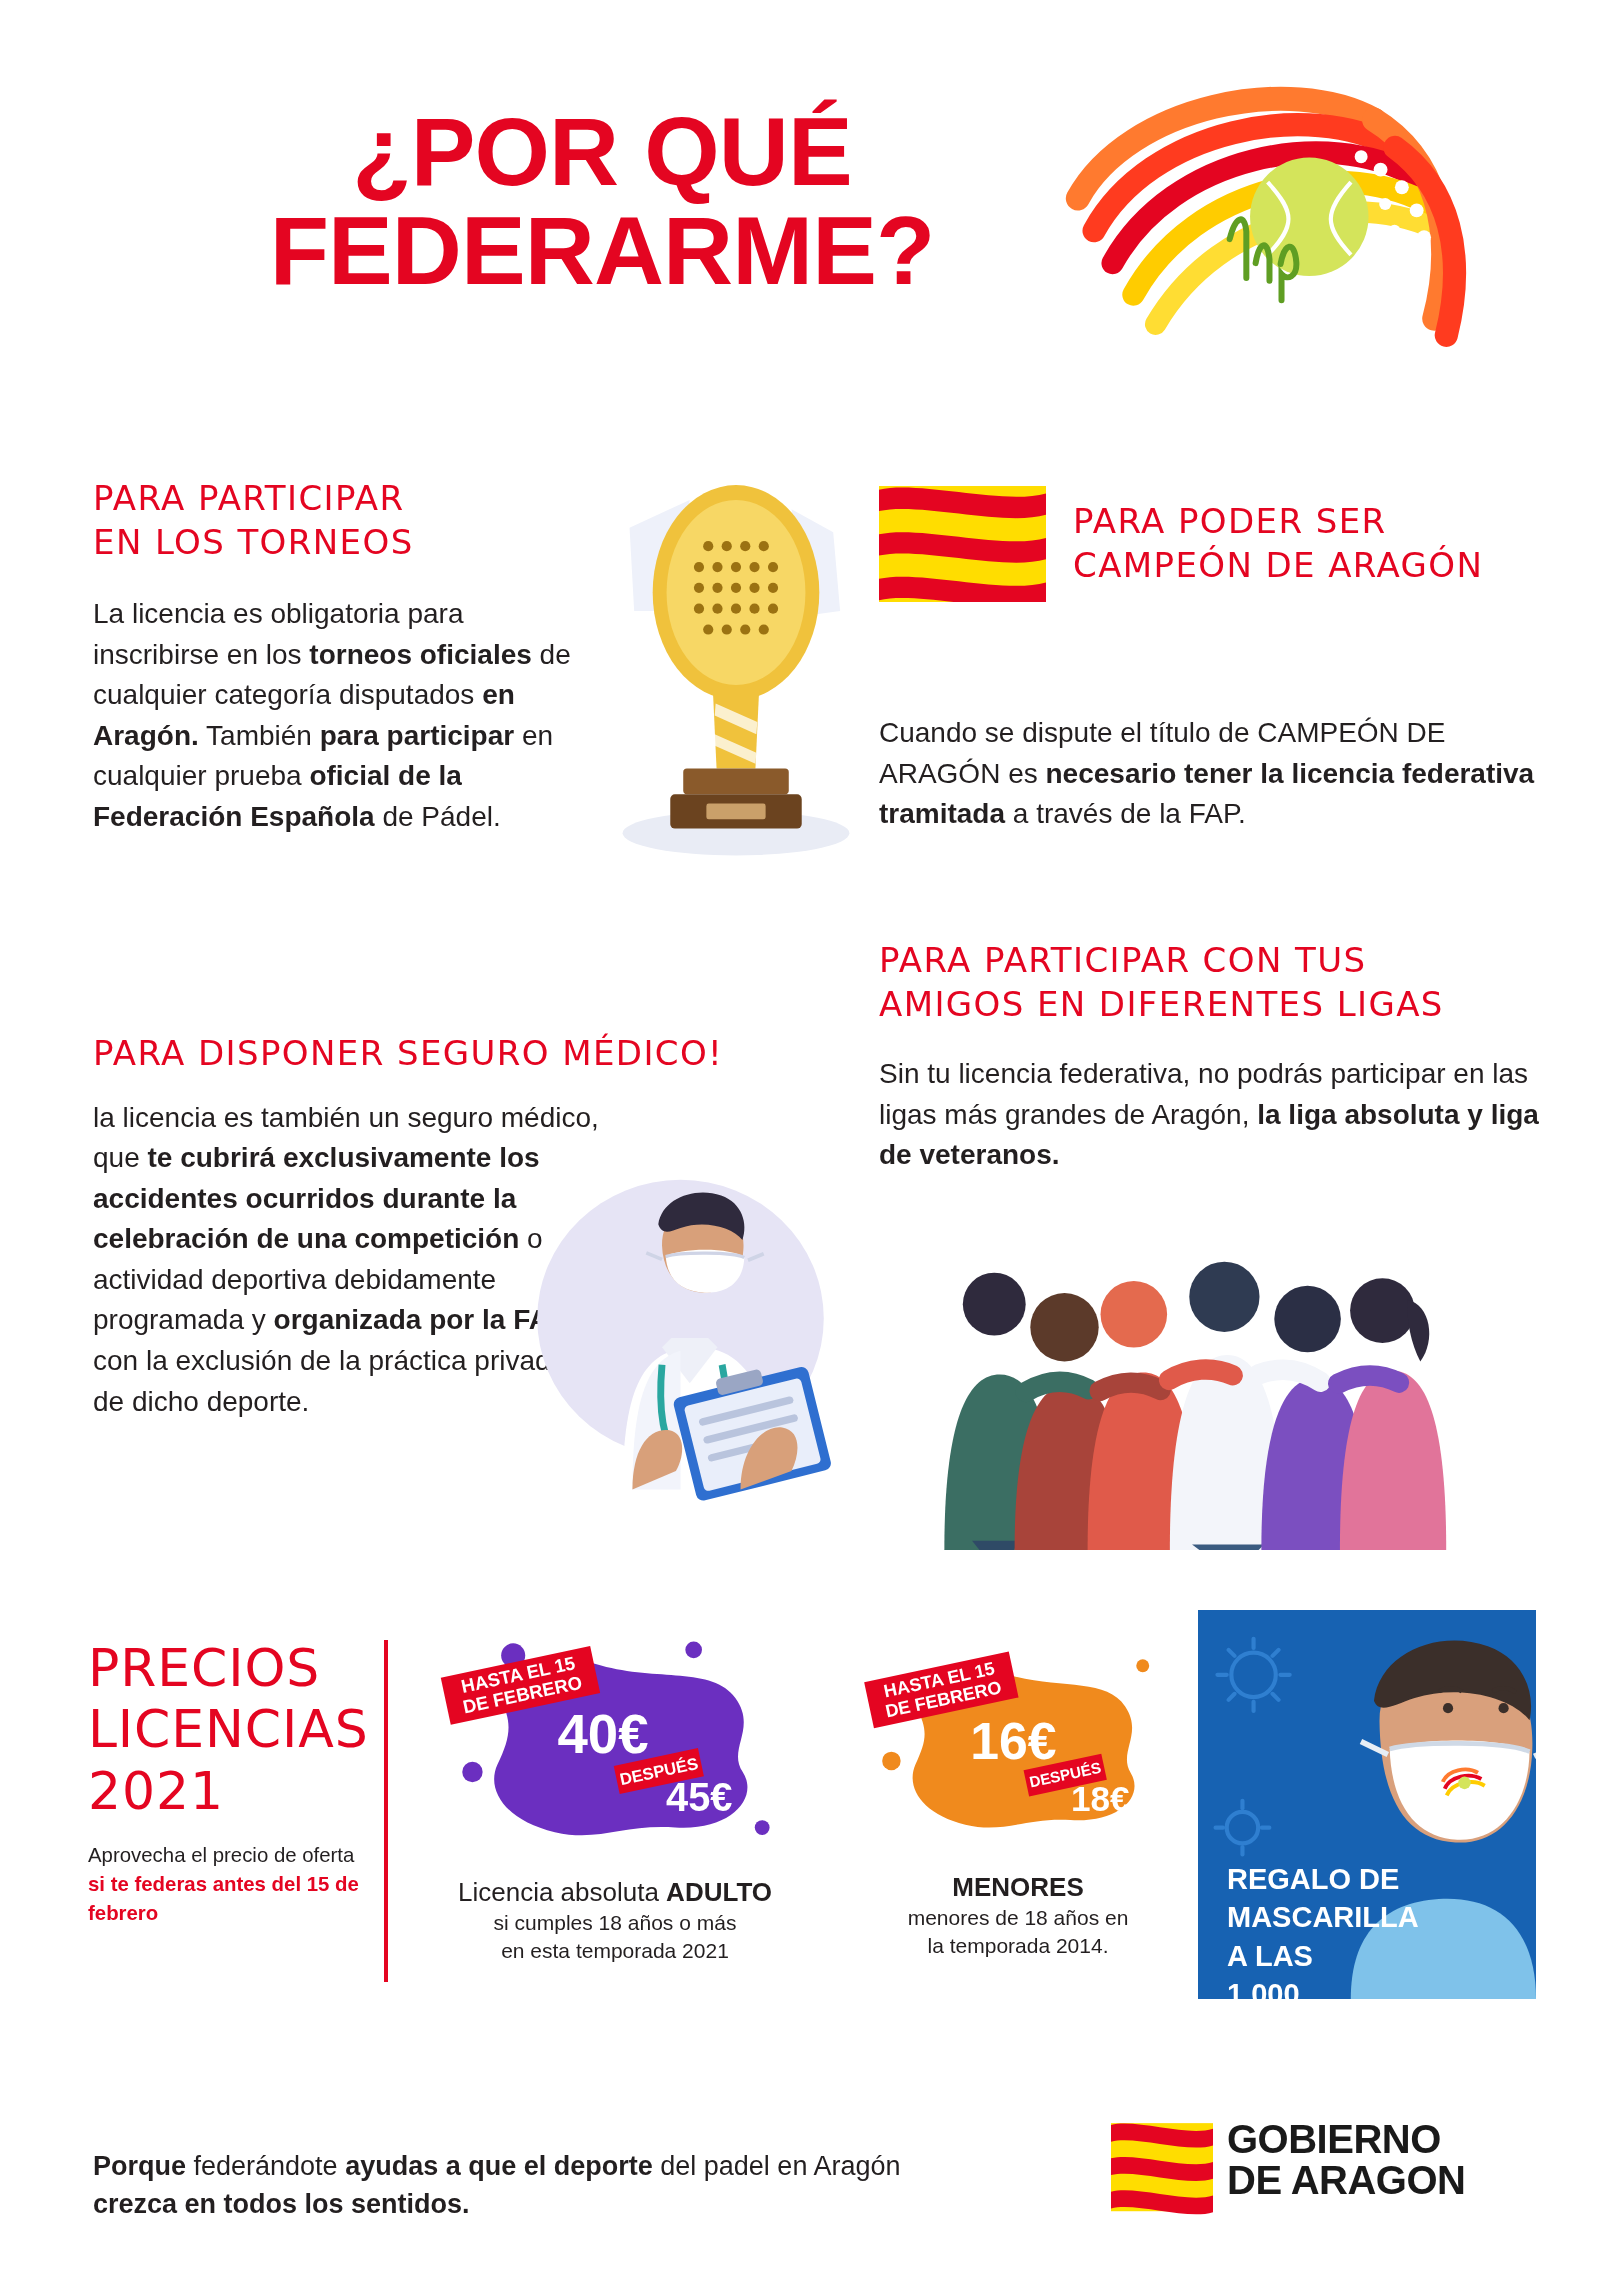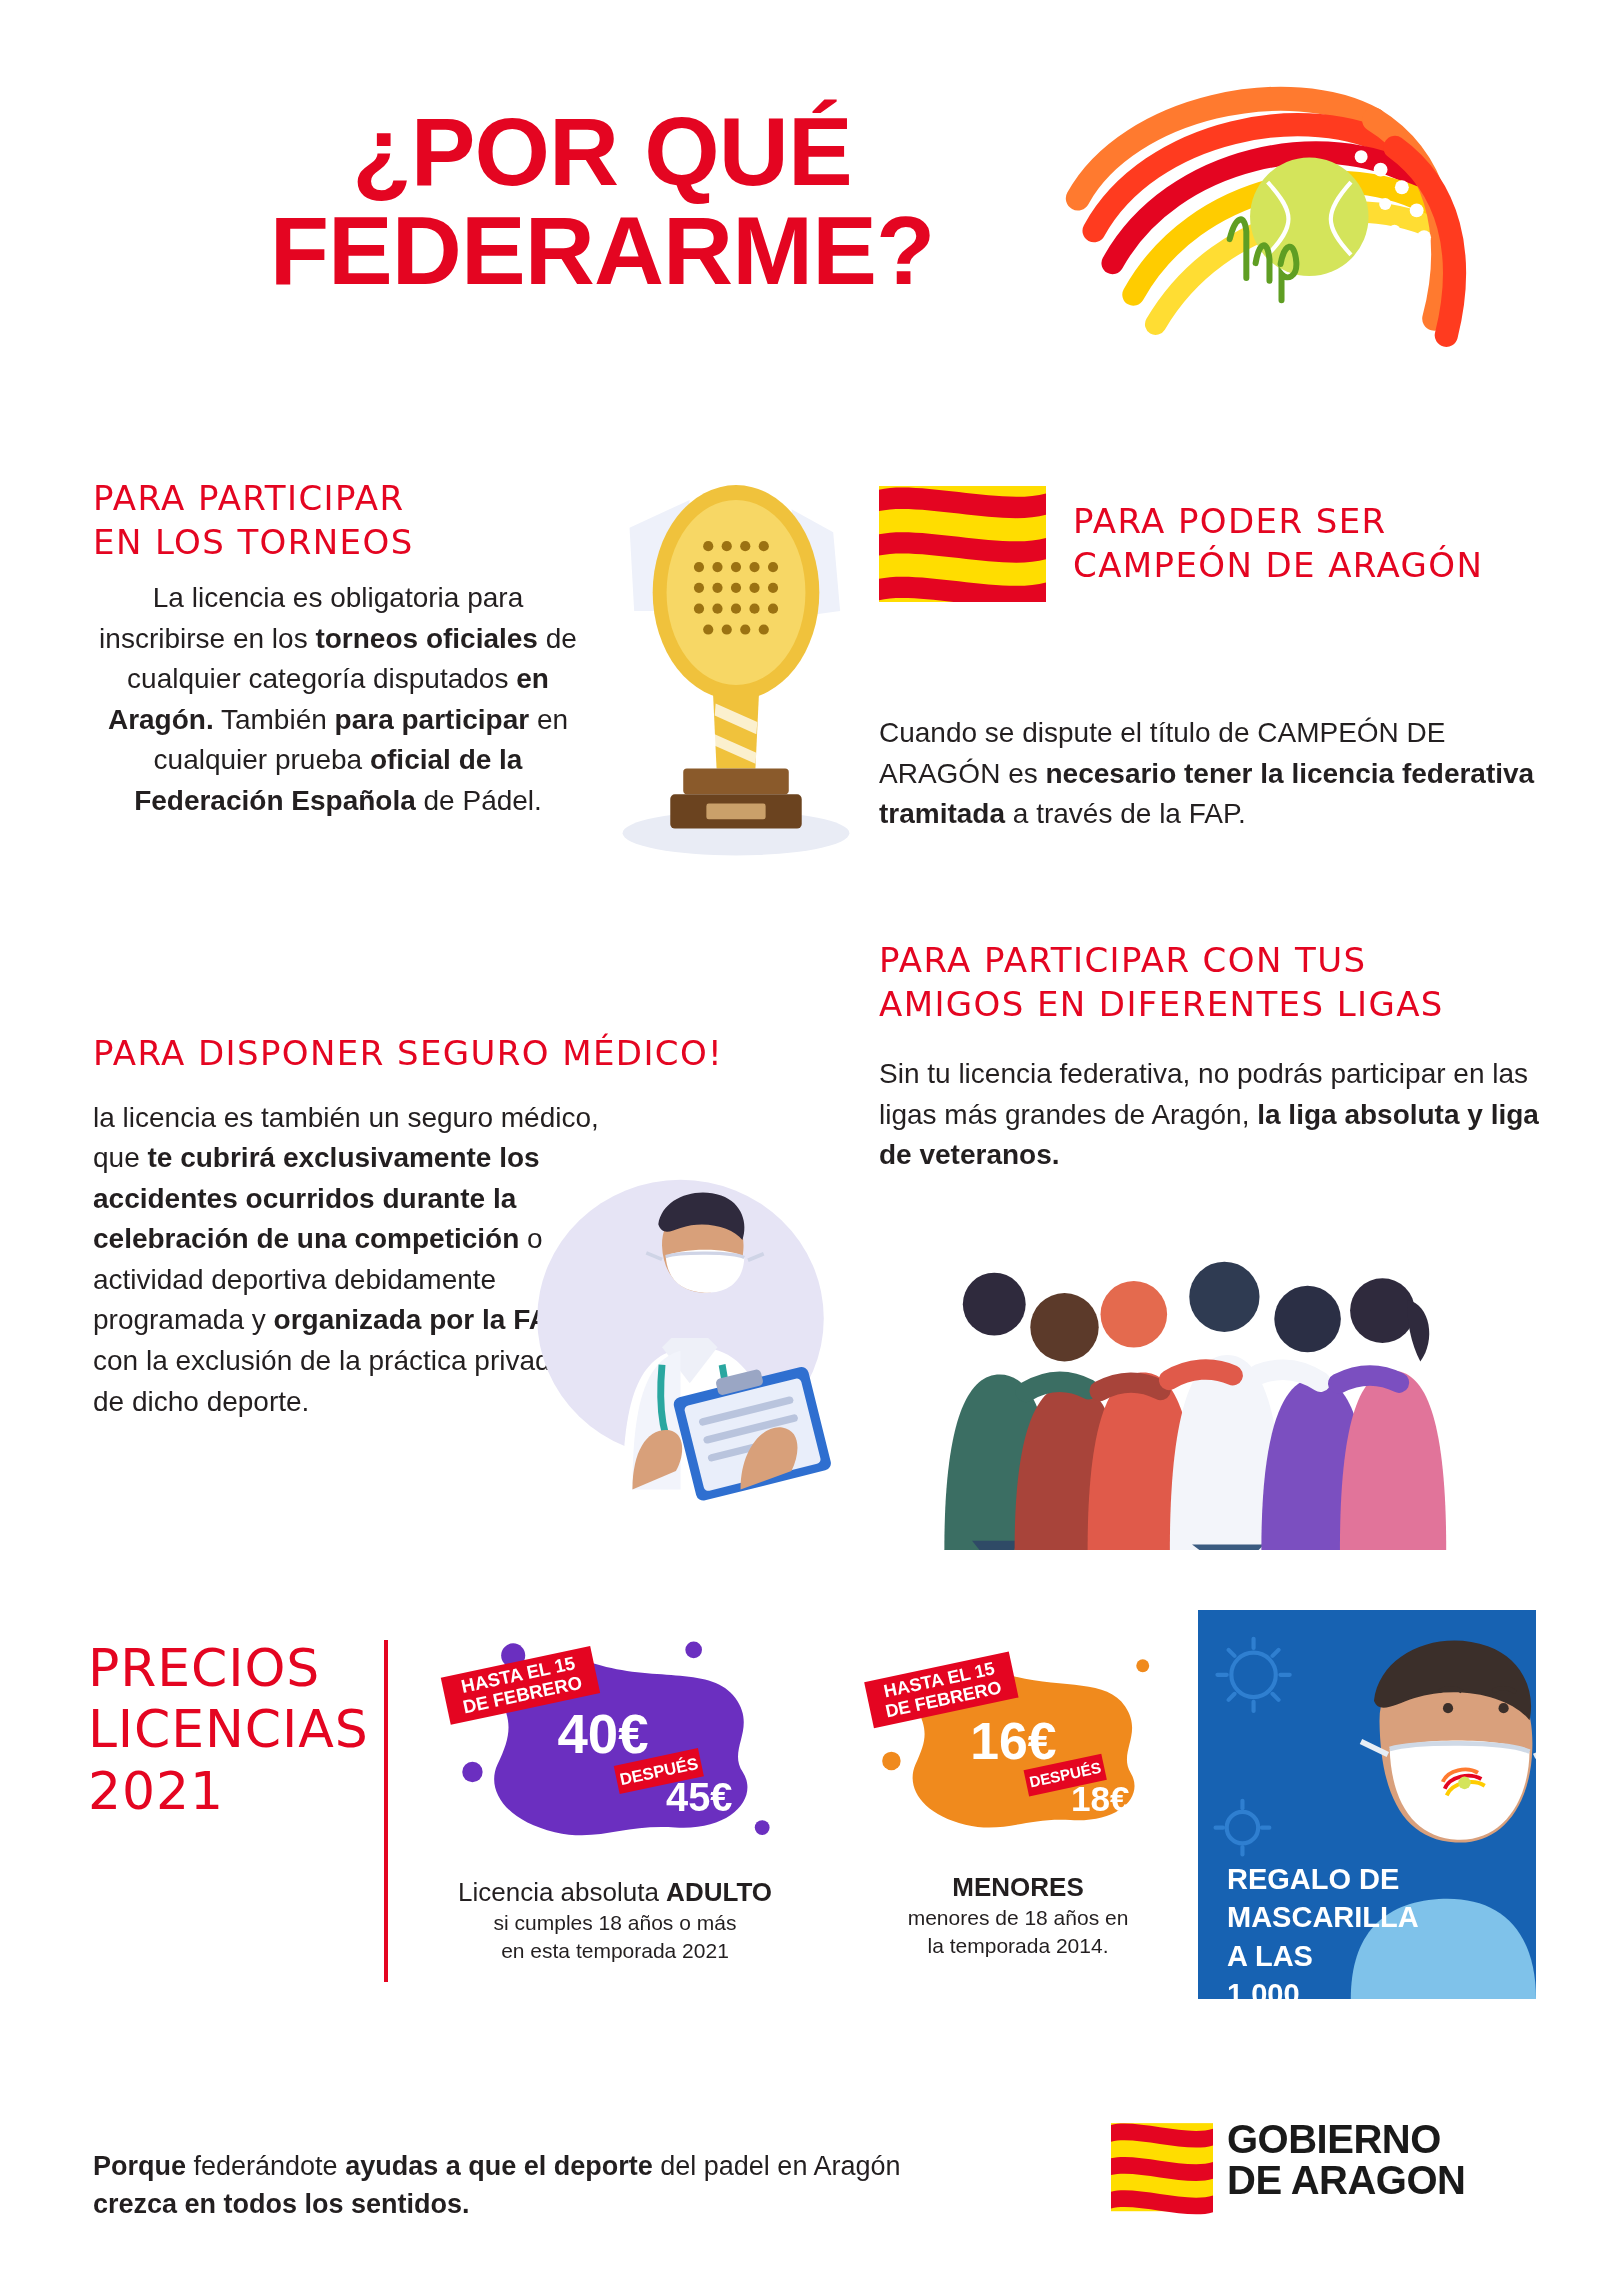--- a/index.html
+++ b/index.html
@@ -70,23 +70,22 @@
 
   
   .blk-torneos {
     position: absolute;
     top: 477px;
     left: 93px;
     width: 546px;
   }
   .blk-torneos .sec-head { width: 463px; }
   .blk-torneos .body-text {
-    margin-top: 14px;
+    margin-top: 30px;
     width: 490px;
-    text-align: center;
   }
 
   .trophy {
     position: absolute;
     top: 472px;
     left: 574px;
     width: 324px;
     height: 403px;
   }
 
@@ -462,20 +461,23 @@
       </g>
     </svg>
   </div>
 
   <div class="blk-precios">
     <div class="precios-title">
       <div>PRECIOS</div>
       <div>LICENCIAS</div>
       <div>2021</div>
     </div>
+    <div class="precios-sub">
+      <span>Aprovecha el precio de oferta </span><span class="hl">si te federas antes del 15 de febrero</span>
+    </div>
   </div>
   <div class="vert-rule"></div>
 
   <div class="price-block price-adult">
     <div class="price-art">
       <svg viewBox="0 0 860 520" width="398" height="241" aria-hidden="true">
         <g fill="#6b2fc0">
           <circle cx="210" cy="48" r="26"></circle>
           <circle cx="600" cy="36" r="18"></circle>
           <circle cx="122" cy="300" r="22"></circle>

